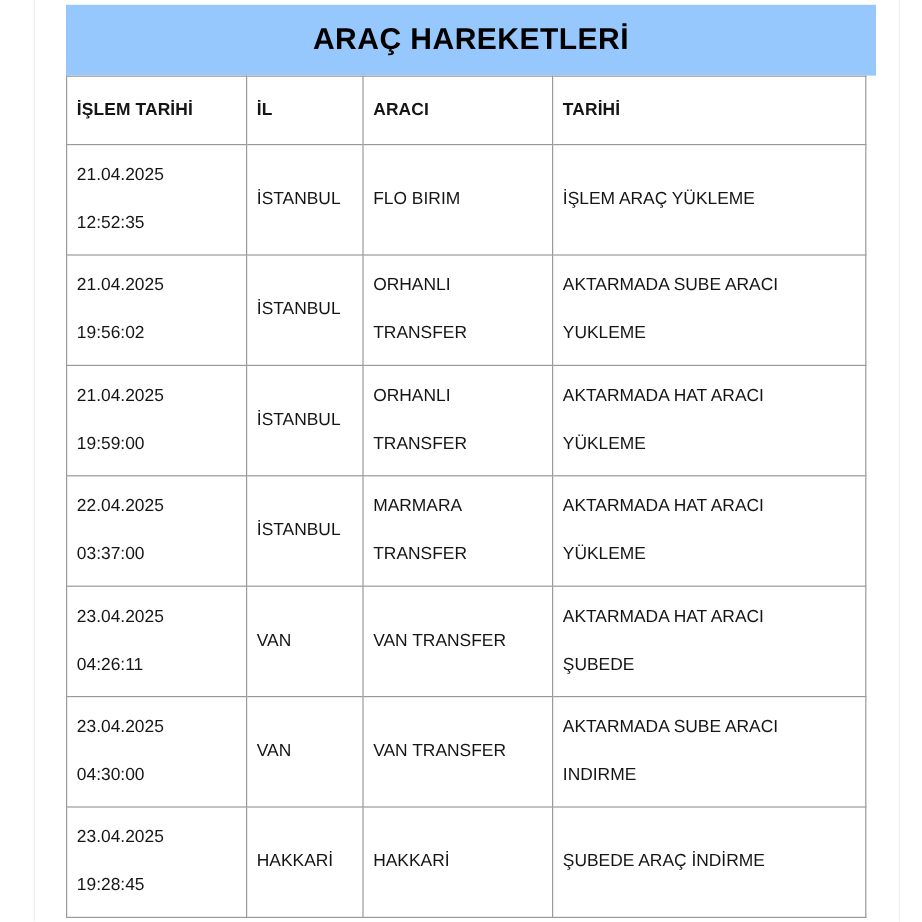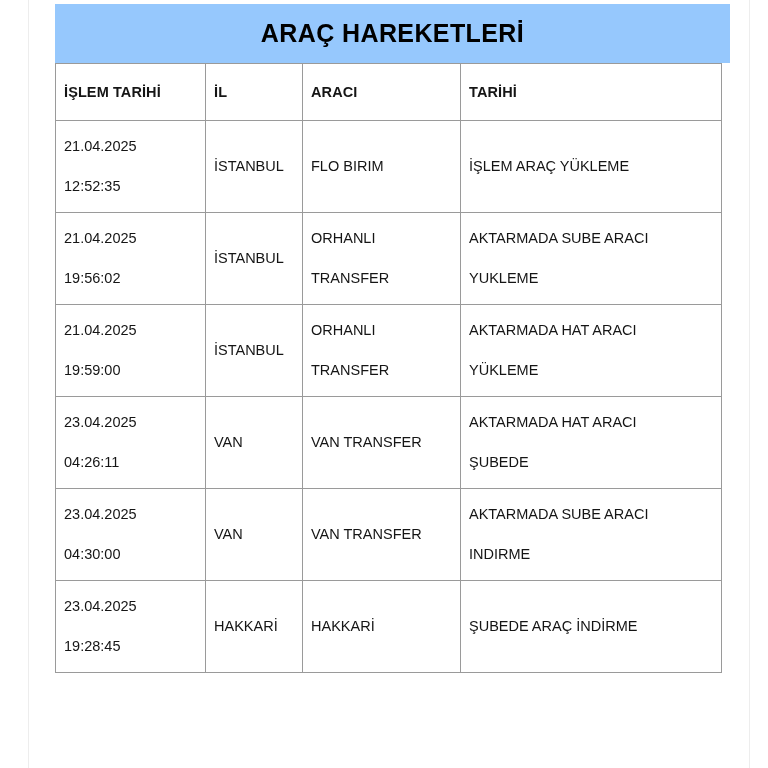--- a/index.html
+++ b/index.html
@@ -184,20 +184,41 @@
           <td style="border-color: rgb(154, 154, 154);">
             <div class="stack">
               <span>AKTARMADA HAT ARACI</span>
               <span>YÜKLEME</span>
             </div>
           </td>
         </tr>
         <tr>
           <td style="border-color: rgb(154, 154, 154);">
             <div class="stack">
+              <span>22.04.2025</span>
+              <span>03:37:00</span>
+            </div>
+          </td>
+          <td class="one-line" style="border-color: rgb(154, 154, 154);">İSTANBUL</td>
+          <td style="border-color: rgb(154, 154, 154);">
+            <div class="stack">
+              <span>MARMARA</span>
+              <span>TRANSFER</span>
+            </div>
+          </td>
+          <td style="border-color: rgb(154, 154, 154);">
+            <div class="stack">
+              <span>AKTARMADA HAT ARACI</span>
+              <span>YÜKLEME</span>
+            </div>
+          </td>
+        </tr>
+        <tr>
+          <td style="border-color: rgb(154, 154, 154);">
+            <div class="stack">
               <span>23.04.2025</span>
               <span>04:26:11</span>
             </div>
           </td>
           <td class="one-line" style="border-color: rgb(154, 154, 154);">VAN</td>
           <td class="one-line" style="border-color: rgb(154, 154, 154);">VAN TRANSFER</td>
           <td style="border-color: rgb(154, 154, 154);">
             <div class="stack">
               <span>AKTARMADA HAT ARACI</span>
               <span>ŞUBEDE</span>

